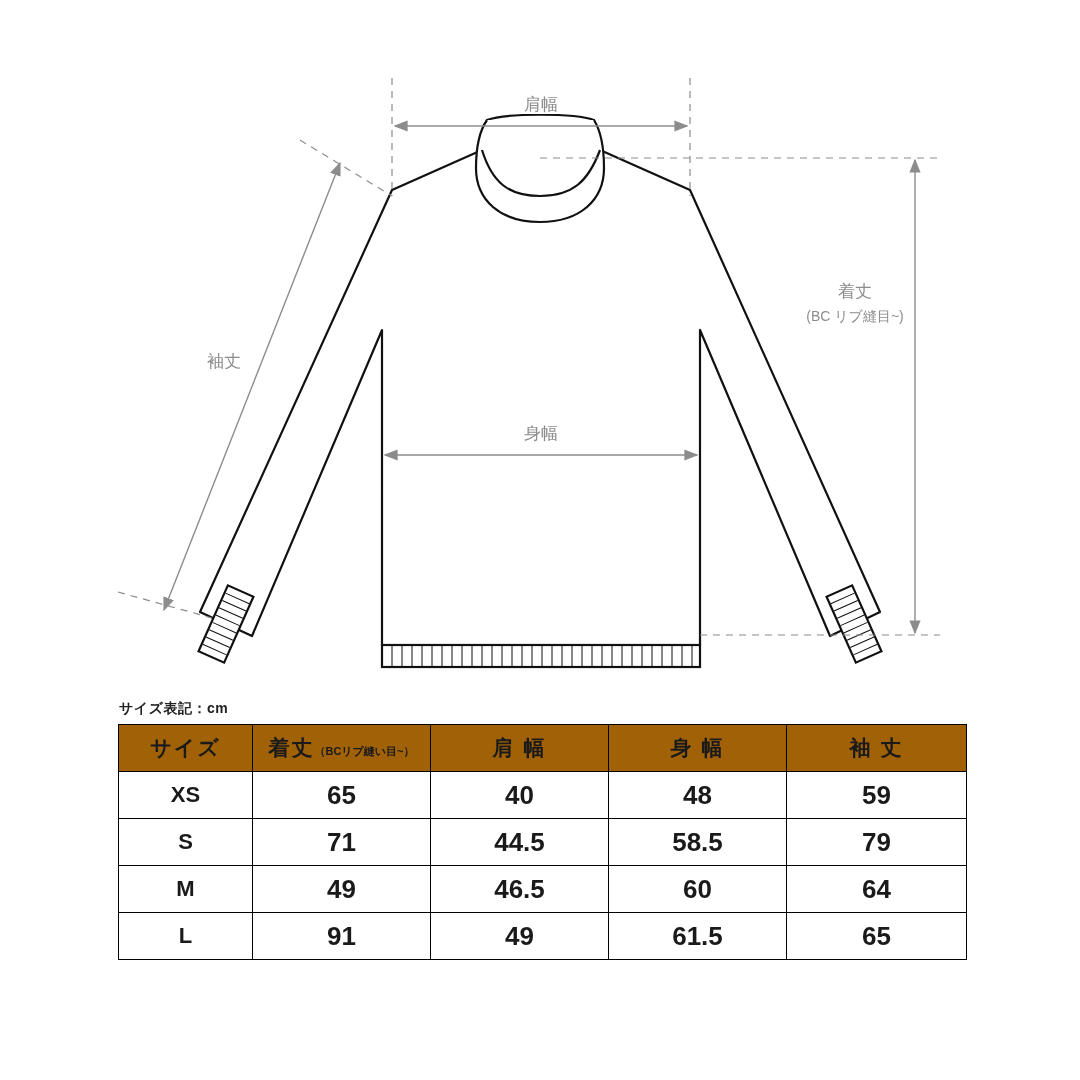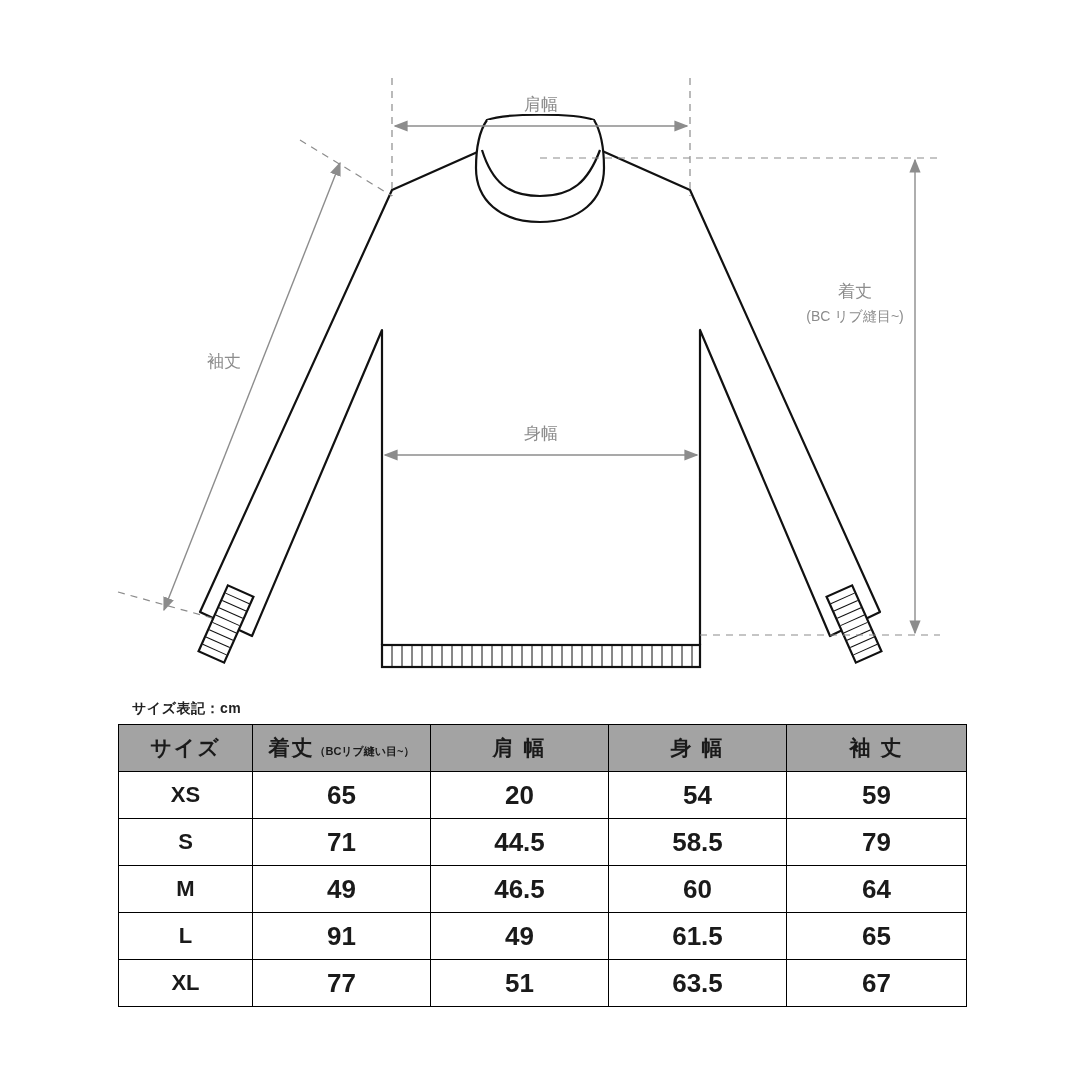--- a/index.html
+++ b/index.html
@@ -38,37 +38,37 @@
   #table-wrap {
     position: absolute;
     left: 118px;
     top: 700px;
     width: 848px;
   }
   #unit-note {
     font-size: 14px;
     font-weight: bold;
     color: #222;
-    margin: 0 0 6px 14px;
+    margin: 0 0 6px 1px;
     letter-spacing: 0.5px;
   }
   table.size-table {
     border-collapse: collapse;
     width: 848px;
     table-layout: fixed;
   }
   table.size-table th,
   table.size-table td {
     border: 1px solid #000;
     text-align: center;
     height: 44px;
     vertical-align: middle;
   }
   table.size-table thead th {
-    background: #a3a3a3;
+    background: #a16207;
     font-size: 21px;
     font-weight: bold;
     letter-spacing: 2px;
   }
   table.size-table thead th .sub {
     font-size: 11px;
     letter-spacing: 0;
     font-weight: bold;
   }
   table.size-table tbody td.size-name {
@@ -245,22 +245,22 @@
         <th><span>着丈</span><span class="sub">（BCリブ縫い目~）</span></th>
         <th><span>肩 幅</span></th>
         <th><span>身 幅</span></th>
         <th><span>袖 丈</span></th>
       </tr>
     </thead>
     <tbody>
       <tr>
         <td class="size-name">XS</td>
         <td class="val">65</td>
-        <td class="val">20</td>
-        <td class="val">54</td>
+        <td class="val">40</td>
+        <td class="val">48</td>
         <td class="val">59</td>
       </tr>
       <tr>
         <td class="size-name">S</td>
         <td class="val">71</td>
         <td class="val">44.5</td>
         <td class="val">58.5</td>
         <td class="val">79</td>
       </tr>
       <tr>
@@ -270,22 +270,15 @@
         <td class="val">60</td>
         <td class="val">64</td>
       </tr>
       <tr>
         <td class="size-name">L</td>
         <td class="val">91</td>
         <td class="val">49</td>
         <td class="val">61.5</td>
         <td class="val">65</td>
       </tr>
-      <tr>
-        <td class="size-name">XL</td>
-        <td class="val">77</td>
-        <td class="val">51</td>
-        <td class="val">63.5</td>
-        <td class="val">67</td>
-      </tr>
     </tbody>
   </table>
 </div>
 
 </body></html>

